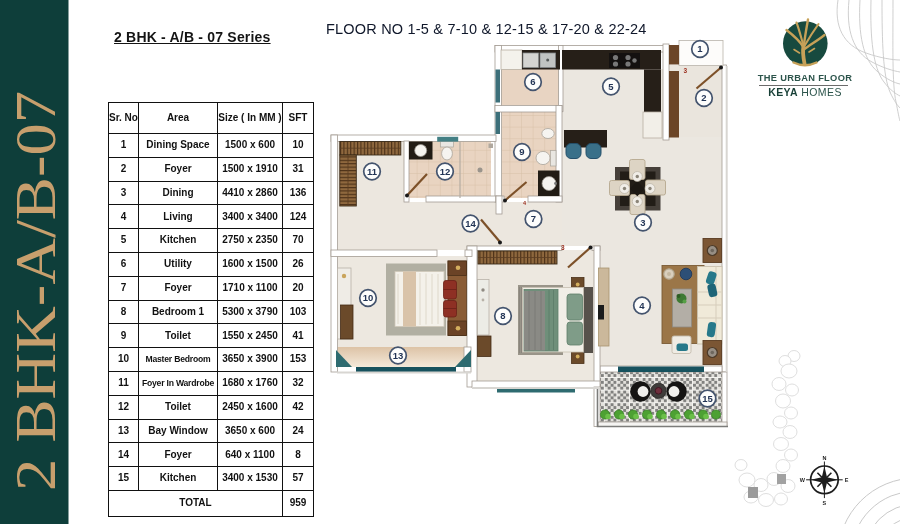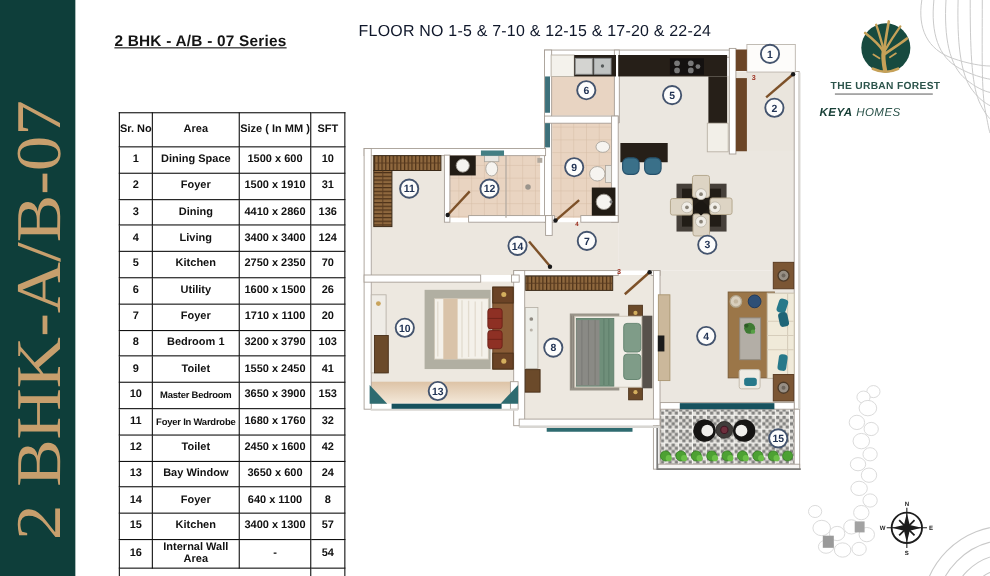--- a/index.html
+++ b/index.html
@@ -5,25 +5,25 @@
   html,body{margin:0;padding:0;}
   body{width:900px;height:524px;background:#ffffff;font-family:"Liberation Sans",sans-serif;overflow:hidden;position:relative;}
   #mainsvg{position:absolute;left:0;top:0;}
   
   table{border-collapse:collapse;}
   #sizetbl{position:absolute;left:108px;top:63px;width:205px;table-layout:fixed;margin-top:39px;}
   #sizetbl td{border:1.2px solid #111;text-align:center;vertical-align:middle;font-size:10px;font-weight:bold;color:#111;padding:0;line-height:1.05;white-space:nowrap;}
   #sizetbl td.sm{font-size:8.6px;letter-spacing:-0.2px;}
   #areatbl{position:absolute;left:317px;top:433px;width:321px;table-layout:fixed;}
   #areatbl td{border:1.4px solid #111;text-align:center;vertical-align:middle;font-size:10px;font-weight:bold;color:#111;padding:0;line-height:1.25;}
-  .h1a{position:absolute;left:104px;top:29px;width:210px;font-size:14px;font-weight:bold;color:#141414;text-decoration:underline;letter-spacing:0.2px;white-space:nowrap;}
+  .h1a{position:absolute;left:114px;top:29px;width:210px;font-size:14px;font-weight:bold;color:#141414;text-decoration:underline;letter-spacing:0.2px;white-space:nowrap;}
   .h1b{position:absolute;left:326px;top:21px;font-size:14.5px;font-weight:normal;color:#0f172a;letter-spacing:0.2px;white-space:nowrap;}
   .logot1{position:absolute;left:745px;top:72.5px;width:120px;text-align:center;font-size:9.3px;font-weight:bold;color:#2c544b;letter-spacing:0.3px;}
   .logoline{position:absolute;left:759px;top:84.5px;width:89px;border-top:1px solid #6b6b6b;}
-  .logot2{position:absolute;left:745px;top:96px;width:120px;text-align:left;font-size:10.5px;color:#2c544b;letter-spacing:0.4px;font-style:italic;}
+  .logot2{position:absolute;left:745px;top:86px;width:120px;text-align:center;font-size:10.5px;color:#2c544b;letter-spacing:0.4px;}
   .logot2 b{color:#173f36;}
 </style>
 </head>
 <body>
 
 <svg id="mainsvg" width="900" height="524" viewBox="0 0 900 524">
 
   <rect x="0" y="0" width="68.5" height="524" fill="#0e3e3a"></rect>
 
   <text transform="translate(54.5,491) rotate(-90)" font-family="Liberation Serif" font-size="58" fill="#c79f6d" textLength="400" lengthAdjust="spacingAndGlyphs">2 BHK-A/B-07</text>
@@ -497,21 +497,21 @@
         <text x="802.3" y="482">W</text>
       </g>
     </g>
   </g>
 </svg>
 
 <div class="h1a">2 BHK - A/B - 07 Series</div>
 
 <div class="h1b">FLOOR NO 1-5 &amp; 7-10 &amp; 12-15 &amp; 17-20 &amp; 22-24</div>
 
-<div class="logot1">THE URBAN FOREST</div>
+<div class="logot1">THE URBAN FLOOR</div>
 <div class="logoline"></div>
 <div class="logot2"><b>KEYA</b> HOMES</div>
 
 <table id="sizetbl">
   <colgroup>
       <col style="width:30px">
       <col style="width:79px">
       <col style="width:65px">
       <col style="width:31px">
     </colgroup>
@@ -560,21 +560,21 @@
       </tr>
   <tr style="height:23.8px">
         <td>7</td>
         <td>Foyer</td>
         <td>1710 x 1100</td>
         <td>20</td>
       </tr>
   <tr style="height:23.8px">
         <td>8</td>
         <td>Bedroom 1</td>
-        <td>3200 x 3790</td>
+        <td>5300 x 3790</td>
         <td>103</td>
       </tr>
   <tr style="height:23.8px">
         <td>9</td>
         <td>Toilet</td>
         <td>1550 x 2450</td>
         <td>41</td>
       </tr>
   <tr style="height:23.8px">
         <td>10</td>
@@ -602,28 +602,22 @@
       </tr>
   <tr style="height:23.8px">
         <td>14</td>
         <td>Foyer</td>
         <td>640 x 1100</td>
         <td>8</td>
       </tr>
   <tr style="height:23.8px">
         <td>15</td>
         <td>Kitchen</td>
-        <td>3400 x 1300</td>
+        <td>3400 x 1530</td>
         <td>57</td>
-      </tr>
-  <tr style="height:26px">
-        <td>16</td>
-        <td style="line-height:1.15">Internal Wall<br>Area</td>
-        <td>-</td>
-        <td>54</td>
       </tr>
   <tr style="height:26px">
         <td colspan="3">TOTAL</td>
         <td>959</td>
       </tr>
 </tbody>
   </table>
 
 <table id="areatbl">
   <colgroup>

